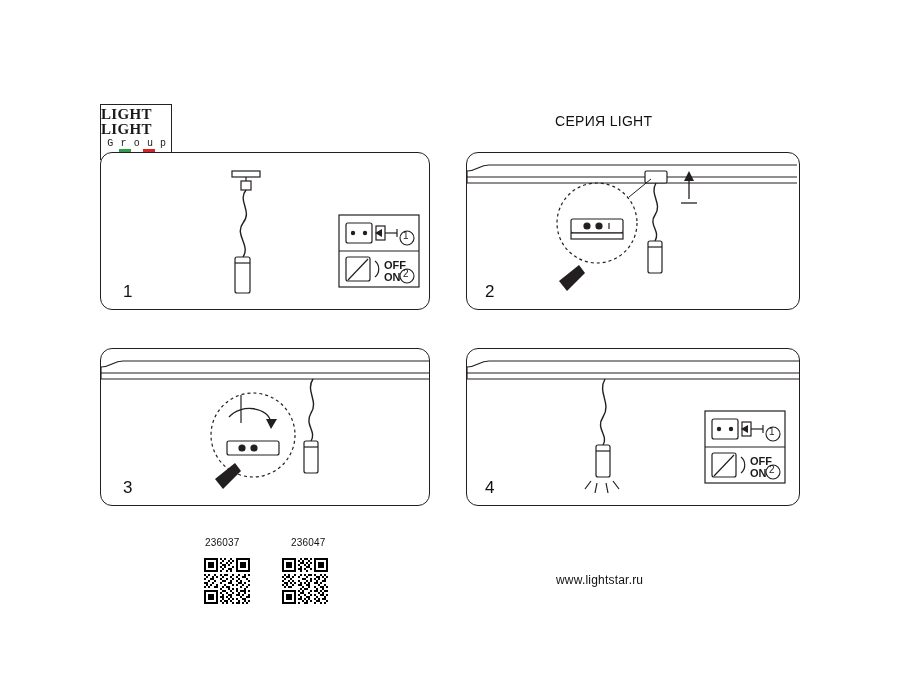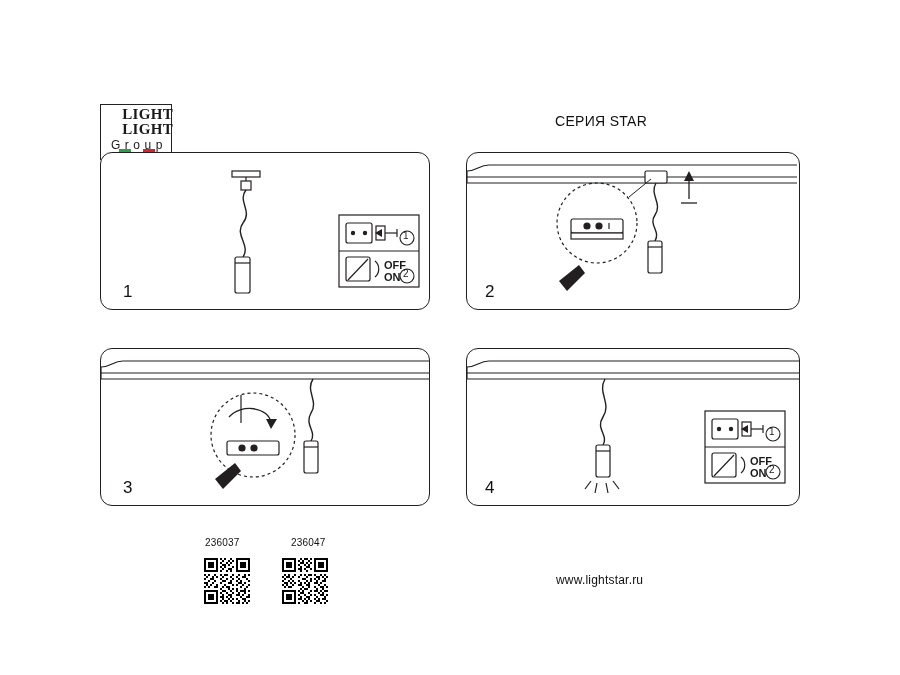--- a/index.html
+++ b/index.html
@@ -32,37 +32,37 @@
     height: 56px;
     border: 1px solid #222;
     box-sizing: border-box;
     background: #fff;
   }
   .logo-text {
     position: absolute;
     left: 0;
     top: 2px;
     width: 72px;
-    text-align: right;
+    text-align: left;
     font-family: "Liberation Serif", serif;
     font-weight: bold;
     font-size: 15px;
     line-height: 15px;
     letter-spacing: 0.3px;
     color: #1a1a1a;
   }
   .logo-text span { display: block; }
   .logo-sub {
     position: absolute;
     left: 0;
     top: 33px;
     width: 72px;
     text-align: center;
-    font-family: Liberation Sans, sans-serif;
-    font-size: 12px;
+    font-family: Liberation Mono, monospace;
+    font-size: 10px;
     letter-spacing: 0.6px;
     color: #1a1a1a;
   }
   .logo-flag {
     position: absolute;
     left: 18px;
     top: 44px;
     width: 36px;
     height: 6px;
     display: flex;
@@ -163,21 +163,21 @@
     <div class="logo-sub">G r o u p</div>
     <div class="logo-flag">
       <i class="flag-g"></i>
         <i class="flag-w"></i>
         <i class="flag-r"></i>
     </div>
   </div>
 
 
   <div class="meta">
-    <div>СЕРИЯ STAR</div>
+    <div>СЕРИЯ LIGHT</div>
   </div>
 </div>
 
 <div class="panel" id="panel-1">
   <svg width="328" height="156" viewBox="0 0 328 156">
     <g fill="none" stroke="#231f20" stroke-width="1.2">
 
       <rect x="131" y="18" width="28" height="6" fill="#fff"></rect>
       <line x1="145" y1="24" x2="145" y2="34"></line>
       <rect x="140" y="28" width="10" height="9" fill="#fff"></rect>

